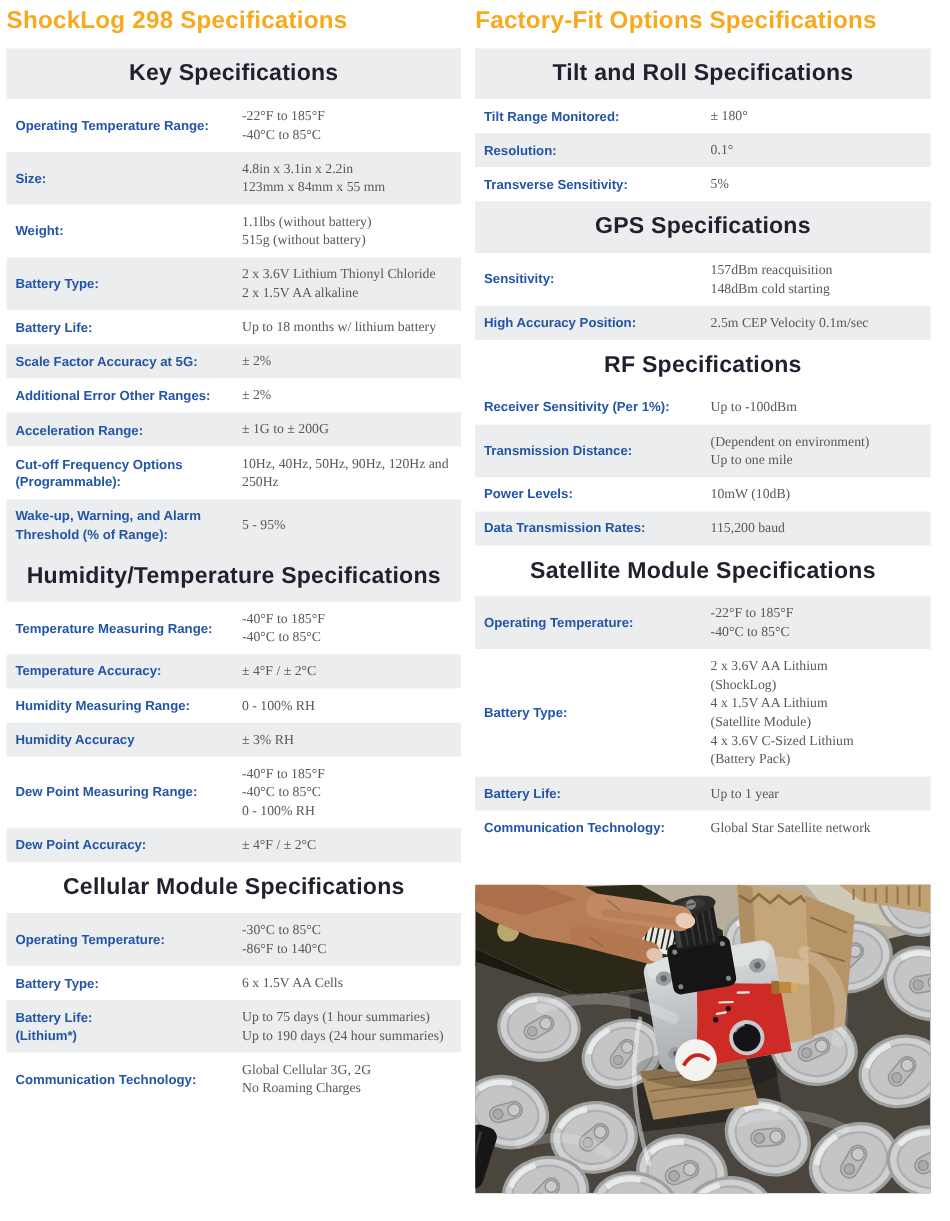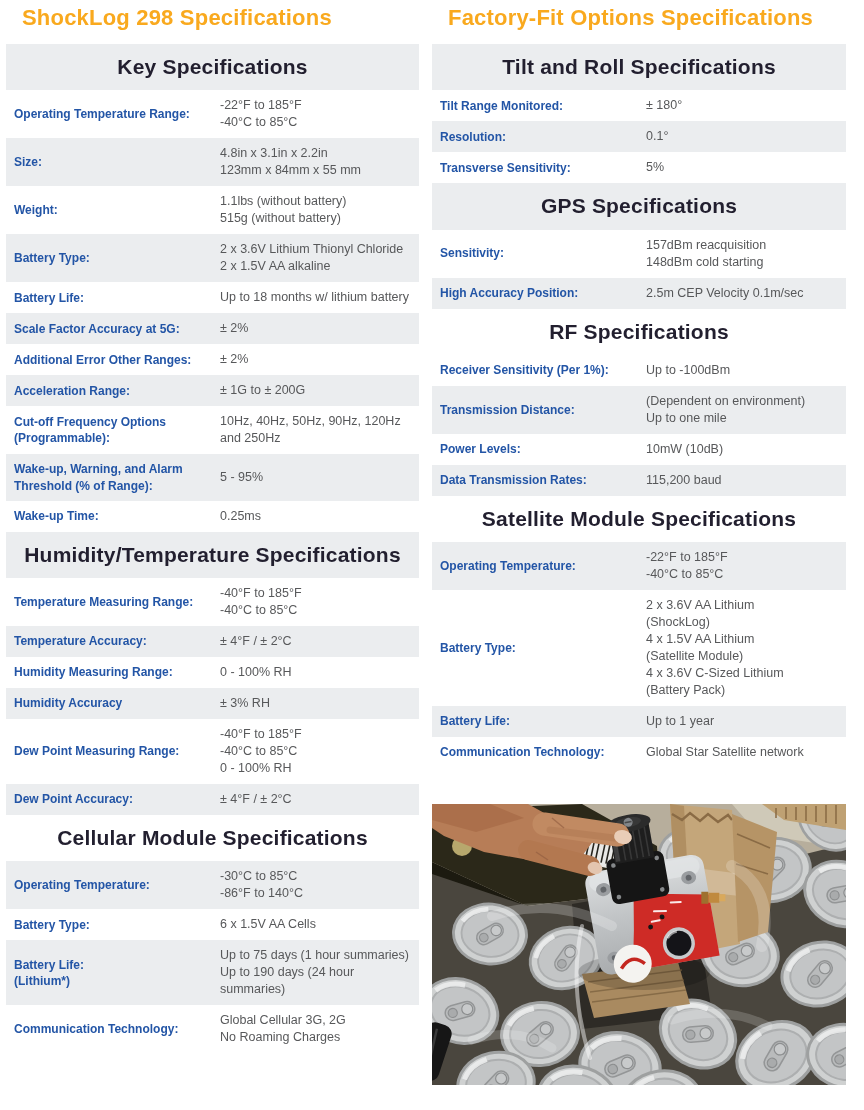--- a/index.html
+++ b/index.html
@@ -13,41 +13,42 @@
   html,body{margin:0;padding:0;}
   body{
     width:864px;height:1110px;position:relative;overflow:hidden;
     background:#ffffff;
     font-family:"Liberation Sans", sans-serif;
   }
   .column{position:absolute;top:5px;}
   #col-left{left:6px;width:413px;}
   #col-right{left:432px;width:414px;}
   .page-title{
-    margin:0 0 13px 16px;
+    margin:0 0 13px 0;
     font-size:22px;font-weight:700;letter-spacing:.2px;white-space:nowrap;
     color:var(--accent-orange);
   }
   .spec-table{width:100%;}
   .section-header{
     text-align:center;font-weight:700;font-size:21px;line-height:1.25;
     letter-spacing:.2px;color:var(--header-text);
     padding:10px 4px;
   }
   .spec-row{
     display:grid;grid-template-columns:198px 1fr;column-gap:8px;
     padding:7px 6px 7px 8px;align-items:center;
   }
   .spec-label{
     color:var(--label-blue);font-weight:700;font-size:12px;line-height:1.36;
     white-space:pre-line;
   }
   .spec-value{
     color:var(--value-gray);font-size:12.5px;line-height:1.36;
     white-space:pre-line;
+    font-family:Liberation Serif, serif;
   }
   .stripe-gray{background:var(--row-gray);}
   .stripe-white{background:#ffffff;}
   .photo-wrap{margin-top:36px;width:414px;height:281px;overflow:hidden;}
   .photo-wrap svg{display:block;}
 </style>
 </head>
 <body>
 
 <div class="column" id="col-left">
@@ -90,24 +91,20 @@
         <div class="spec-label">Acceleration Range:</div>
         <div class="spec-value">± 1G to ± 200G</div>
       </div>
       <div class="spec-row stripe-white">
         <div class="spec-label">Cut-off Frequency Options (Programmable):</div>
         <div class="spec-value">10Hz, 40Hz, 50Hz, 90Hz, 120Hz and 250Hz</div>
       </div>
       <div class="spec-row stripe-gray">
         <div class="spec-label">Wake-up, Warning, and Alarm Threshold (% of Range):</div>
         <div class="spec-value">5 - 95%</div>
-      </div>
-      <div class="spec-row stripe-white">
-        <div class="spec-label">Wake-up Time:</div>
-        <div class="spec-value">0.25ms</div>
       </div>
       <div class="section-header stripe-gray">Humidity/Temperature Specifications</div>
       <div class="spec-row stripe-white">
         <div class="spec-label">Temperature Measuring Range:</div>
         <div class="spec-value">-40°F to 185°F
 -40°C to 85°C</div>
       </div>
       <div class="spec-row stripe-gray">
         <div class="spec-label">Temperature Accuracy:</div>
         <div class="spec-value">± 4°F / ± 2°C</div>

